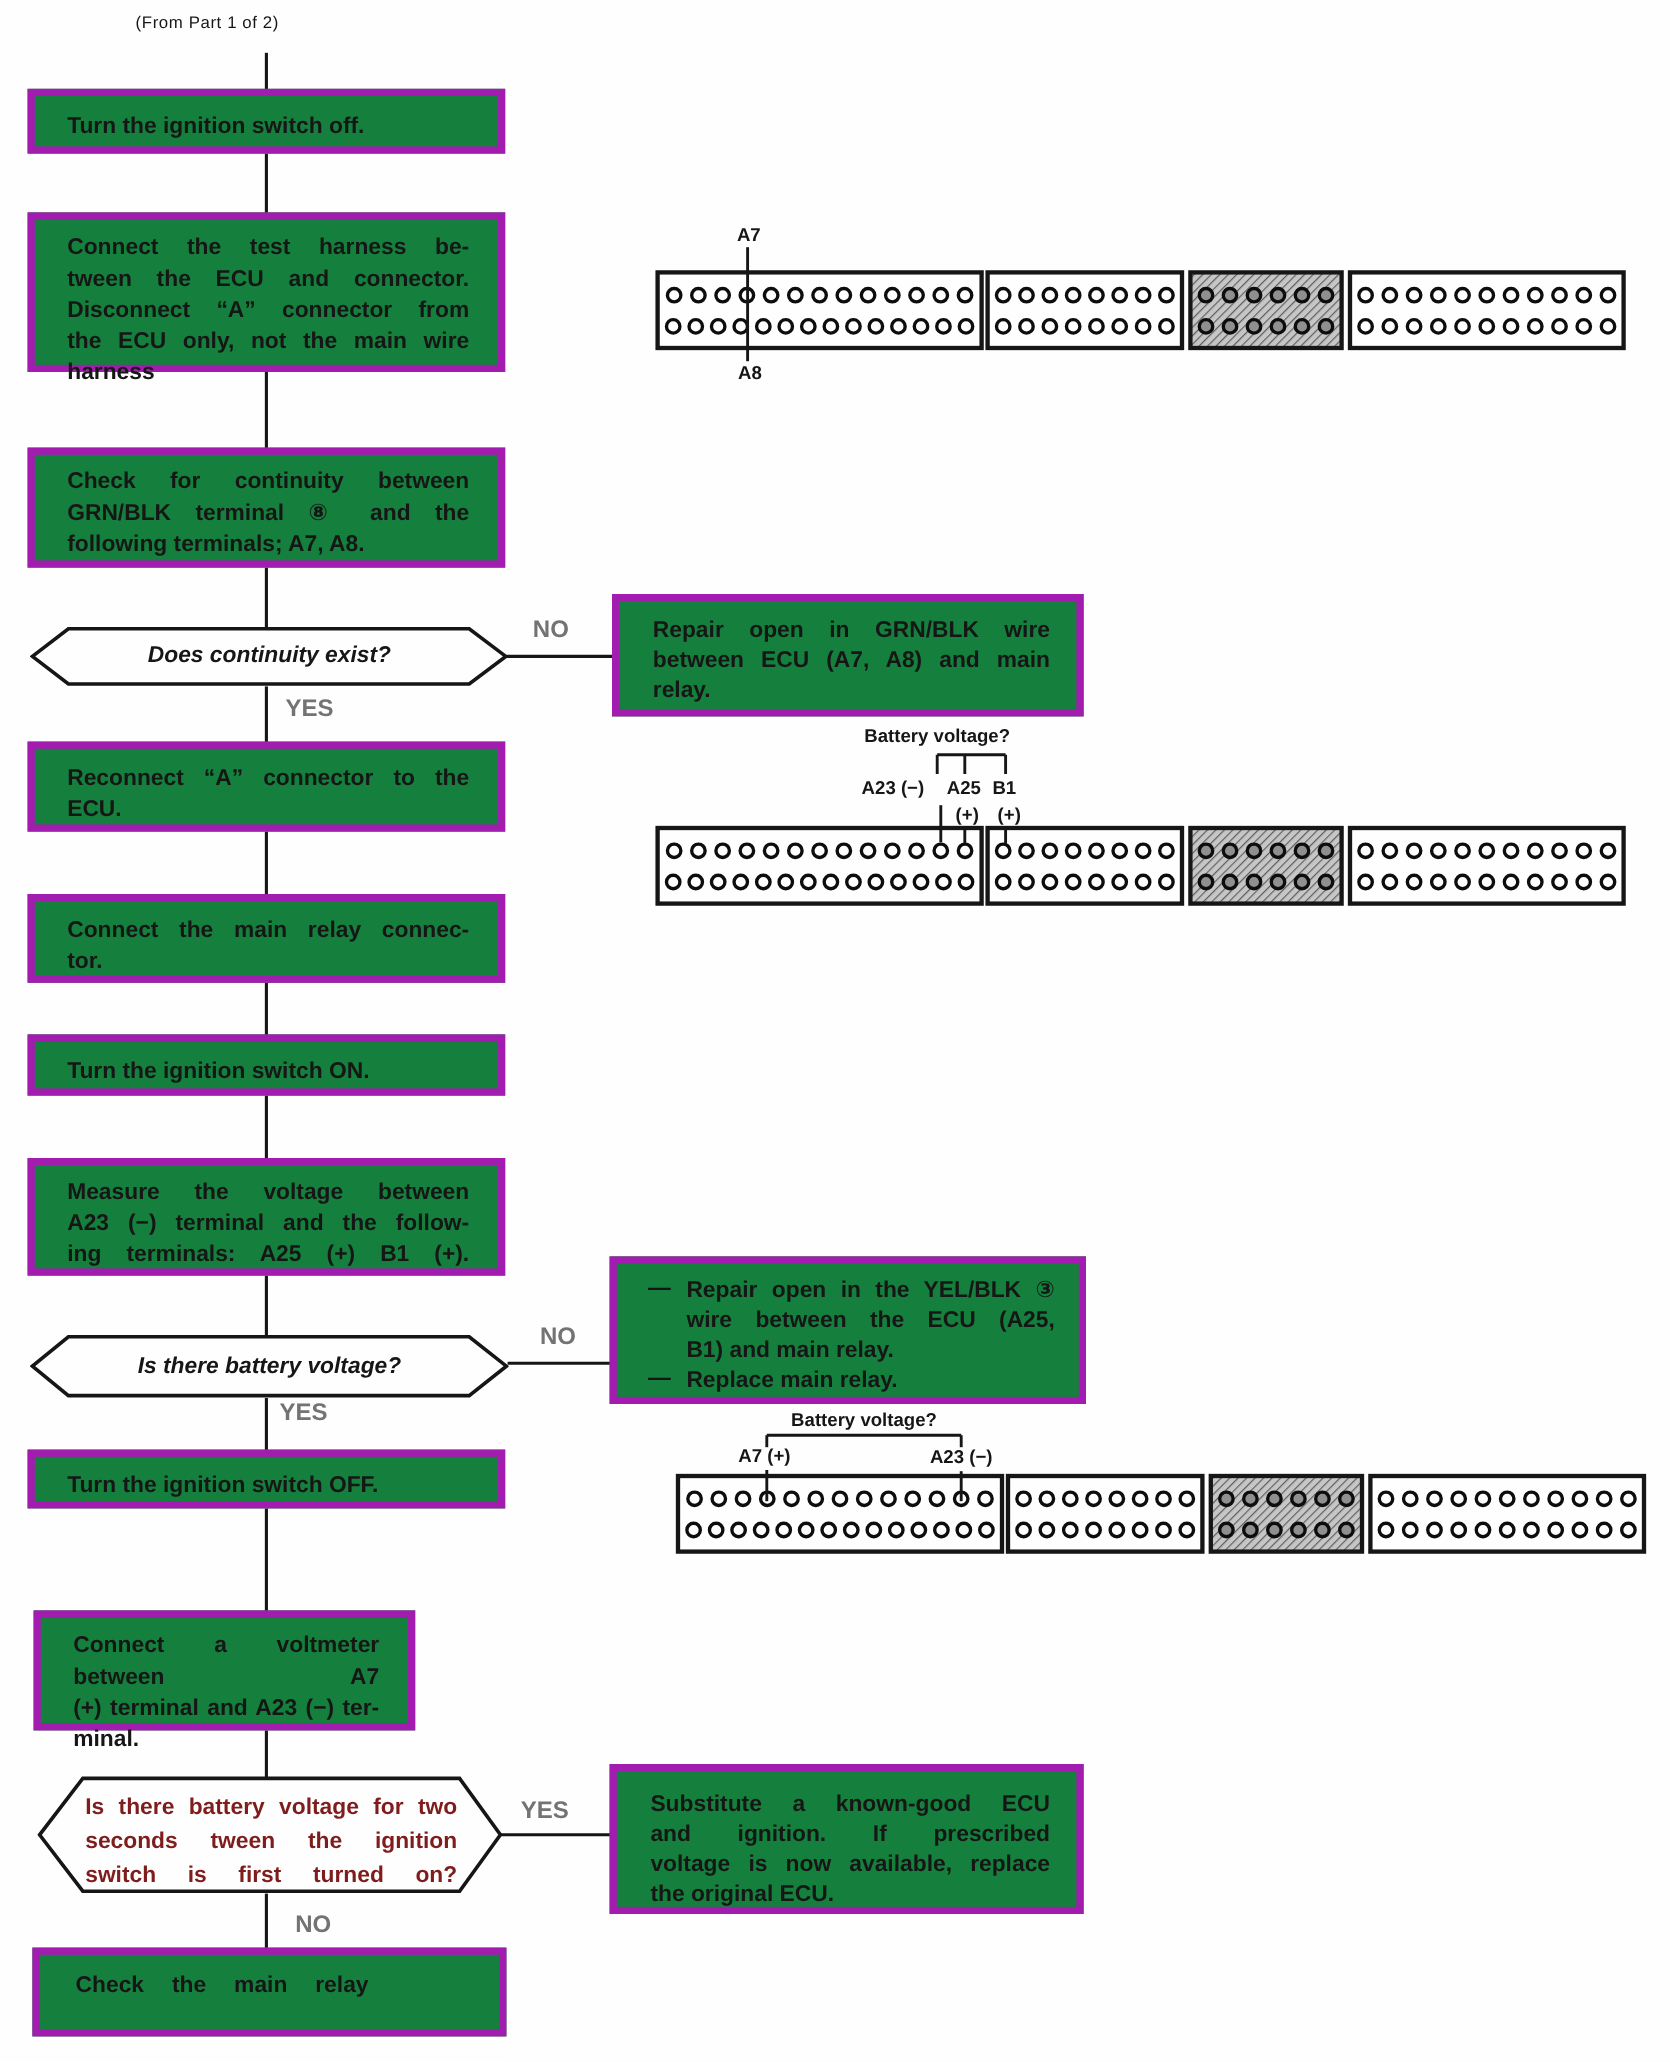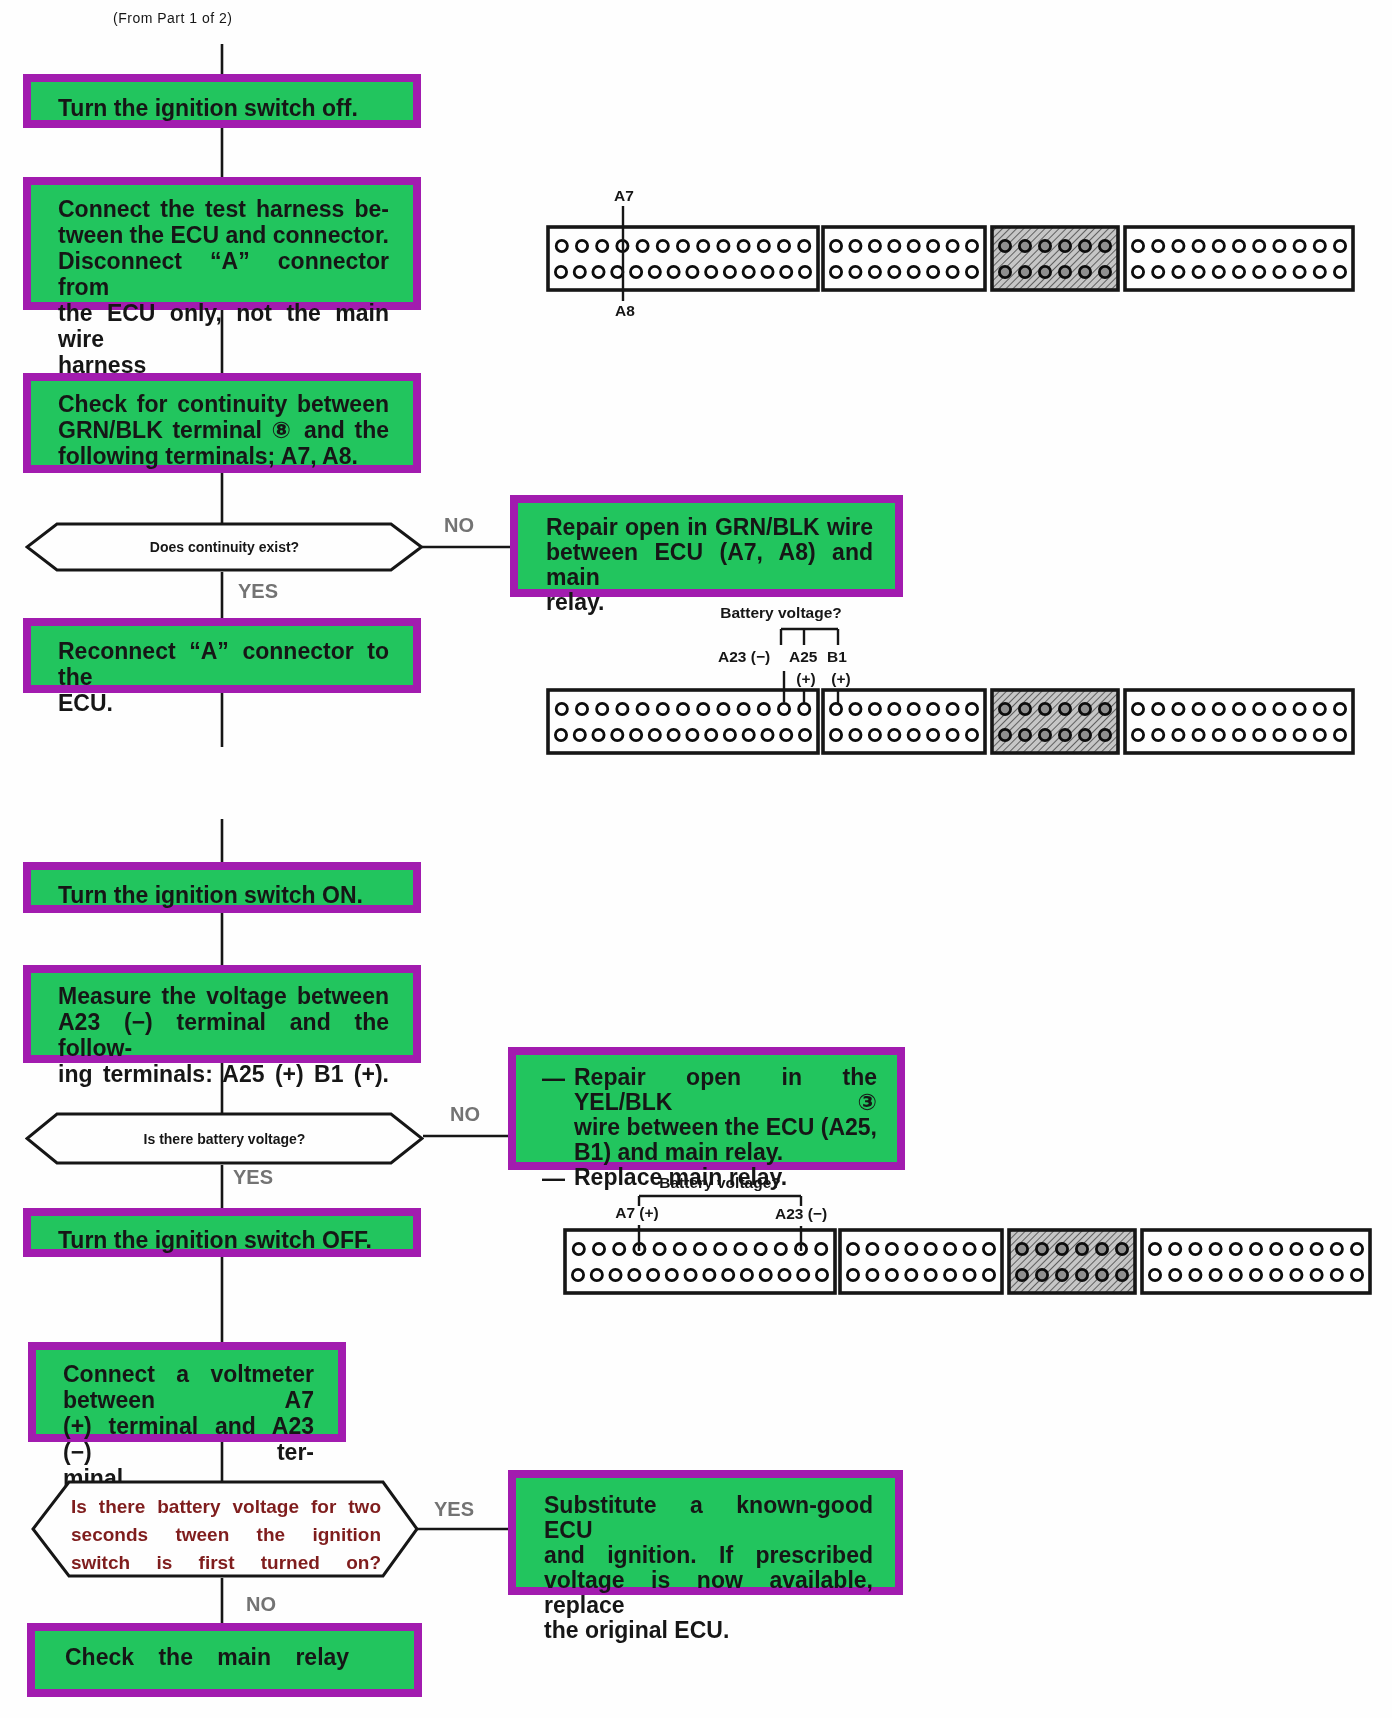--- a/index.html
+++ b/index.html
@@ -3,33 +3,33 @@
 <meta charset="utf-8">
 <style>
   html,body{margin:0;padding:0;background:#ffffff;}
   .stage{
     position:relative;width:1392px;height:1718px;background:#fefefe;
     font-family:"Liberation Sans","DejaVu Sans",sans-serif;color:#141414;
     overflow:hidden;
   }
   #wires{position:absolute;left:0;top:0;z-index:0;}
   .node{
-    position:absolute;background:#22c55e;border:8px solid #a21caf;
-    box-sizing:border-box;z-index:2;font-weight:700;font-size:23px;
+    position:absolute;background:#15803d;border:6px solid #a21caf;
+    box-sizing:border-box;z-index:2;font-weight:700;font-size:19px;
     color:#161616;
   }
   .node .ln{line-height:26px;white-space:nowrap;}
   .side .ln{line-height:25px;}
   .ln.j{text-align:justify;text-align-last:justify;white-space:normal;}
   .ws{word-spacing:18px;}
   .hexwrap{position:absolute;z-index:2;}
   .hexwrap svg{display:block;}
   .hextext{
     position:absolute;inset:0;display:flex;align-items:center;justify-content:center;
-    font-weight:700;font-size:14px;color:#161616;
+    font-weight:700;font-size:19px;color:#161616;font-style:italic;
   }
   .hextext3{
     position:absolute;inset:0;padding:13px 38px 0 40px;box-sizing:border-box;
     font-weight:700;font-size:19px;color:#7f1d1d;
   }
   .lbl{
     position:absolute;z-index:3;font-weight:700;font-size:20px;color:#737373;
   }
   .fromlbl{
     position:absolute;z-index:3;font-weight:400;font-size:14px;color:#161616;
@@ -363,20 +363,24 @@
       <polygon points="32,2 366,2 396.5,25 366,48 32,48 2,25" fill="#fefefe" stroke="#161616" stroke-width="3"></polygon>
     </svg>
     <div class="hextext">Does continuity exist?</div>
   </div>
 
   <div class="node" style="left:23px;top:618px;width:398px;height:75px;padding:12px 24px 0 27px;">
     <div class="ln j">Reconnect “A” connector to the</div>
     <div class="ln">ECU.</div>
   </div>
 
+  <div class="node" style="left:23px;top:745px;width:398px;height:74px;padding:12px 24px 0 27px;">
+    <div class="ln j">Connect the main relay connec-</div>
+    <div class="ln">tor.</div>
+  </div>
 
   <div class="node" style="left:23px;top:862px;width:398px;height:51px;padding:12px 24px 0 27px;">
     <div class="ln">Turn the ignition switch ON.</div>
   </div>
 
   <div class="node" style="left:23px;top:965px;width:398px;height:98px;padding:10px 24px 10px 27px;">
     <div class="ln j">Measure the voltage between</div>
     <div class="ln j">A23 (−) terminal and the follow-</div>
     <div class="ln j">ing terminals: A25 (+) B1 (+).</div>
   </div>

